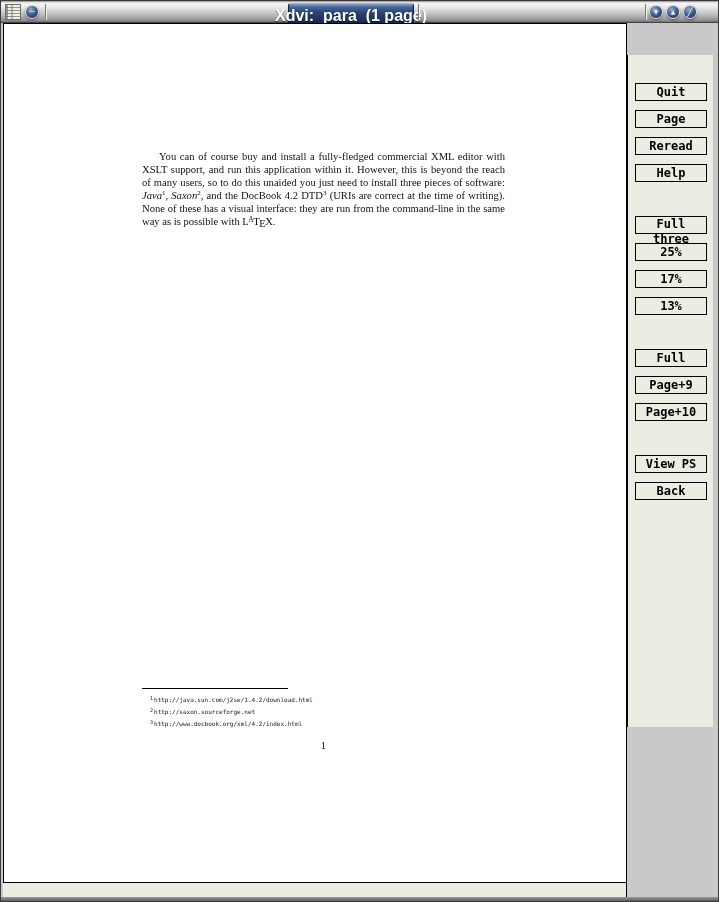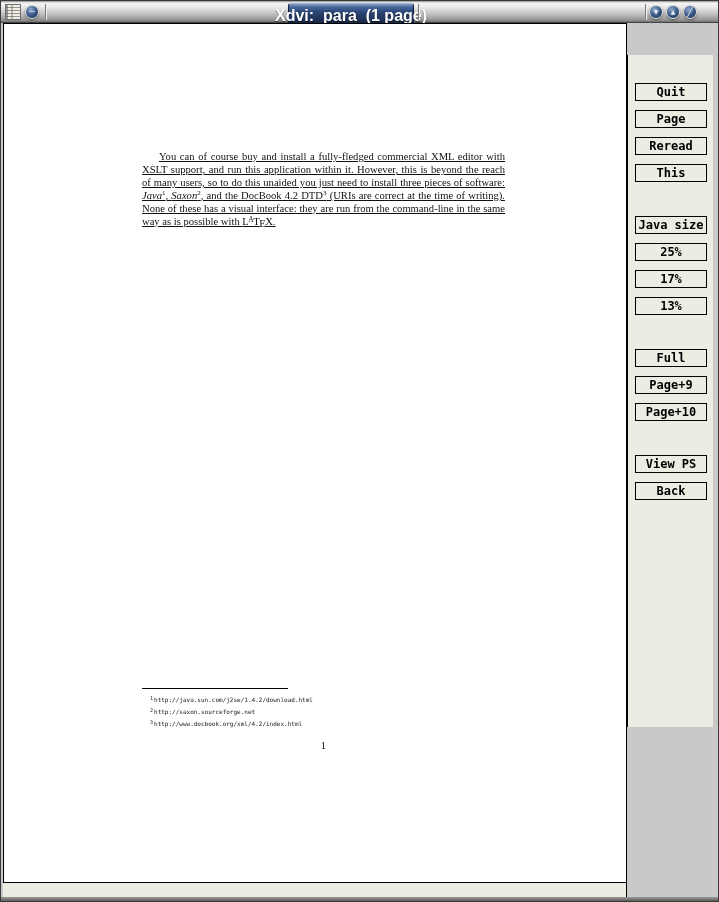--- a/index.html
+++ b/index.html
@@ -28,21 +28,21 @@
     background:linear-gradient(180deg,#8ba1c5 0,#47679b 3px,#2b4677 8px,#1d3156 16px,#17294a 18px);
     border:1px solid #0f1d38;border-top-color:#a0b3d3;
     display:flex;align-items:center;justify-content:center;
     color:#fff;font-weight:bold;font-size:16px;white-space:pre;
     text-shadow:0 1px 1px rgba(0,0,0,.6);}
 
   
   .canvas{position:absolute;left:2px;top:22px;width:624px;height:860px;box-sizing:border-box;
     background:#fff;border:1px solid #000;}
   .para{position:absolute;left:138px;top:126px;width:363px;margin:0;
-    font:10.6px/13px "Liberation Serif",serif;color:#111;text-align:justify;text-indent:17px;text-decoration:underline;}
+    font:10.6px/13px "Liberation Serif",serif;color:#111;text-align:justify;text-indent:17px;}
   .para .italic{font-style:italic;}
   .para .sup{font-size:7px;vertical-align:4px;line-height:0;}
   .para .latex-a{font-size:7.5px;vertical-align:3.5px;line-height:0;margin:0 -0.5px;}
   .para .latex-e{vertical-align:-2px;line-height:0;margin:0 -0.5px;}
   .fn-rule{position:absolute;left:138px;top:664px;width:146px;height:1px;background:#000;}
   .footnotes{position:absolute;left:146px;top:669px;font:6px/10px "DejaVu Sans Mono",monospace;color:#1a1a1a;}
   .fn{white-space:pre;}
   .fnm{font-size:5px;vertical-align:2px;margin-right:1px;}
   .pageno{position:absolute;left:138px;top:716px;width:363px;text-align:center;
     font:10.6px "Liberation Serif",serif;color:#111;}
@@ -93,24 +93,24 @@
         <div class="fn"><span class="fnm">3</span><span>http://www.docbook.org/xml/4.2/index.html</span></div>
       </div>
     <div class="pageno">1</div>
   </div>
 
   <div class="sidebar">
       <div class="btn-group">
         <button class="sbtn">Quit</button>
         <button class="sbtn">Page</button>
         <button class="sbtn">Reread</button>
-        <button class="sbtn">This</button>
+        <button class="sbtn">Help</button>
       </div>
       <div class="btn-group">
-        <button class="sbtn">Java size</button>
+        <button class="sbtn">Full three</button>
         <button class="sbtn">25%</button>
         <button class="sbtn">17%</button>
         <button class="sbtn">13%</button>
       </div>
       <div class="btn-group">
         <button class="sbtn">Full</button>
         <button class="sbtn">Page+9</button>
         <button class="sbtn">Page+10</button>
       </div>
       <div class="btn-group">

